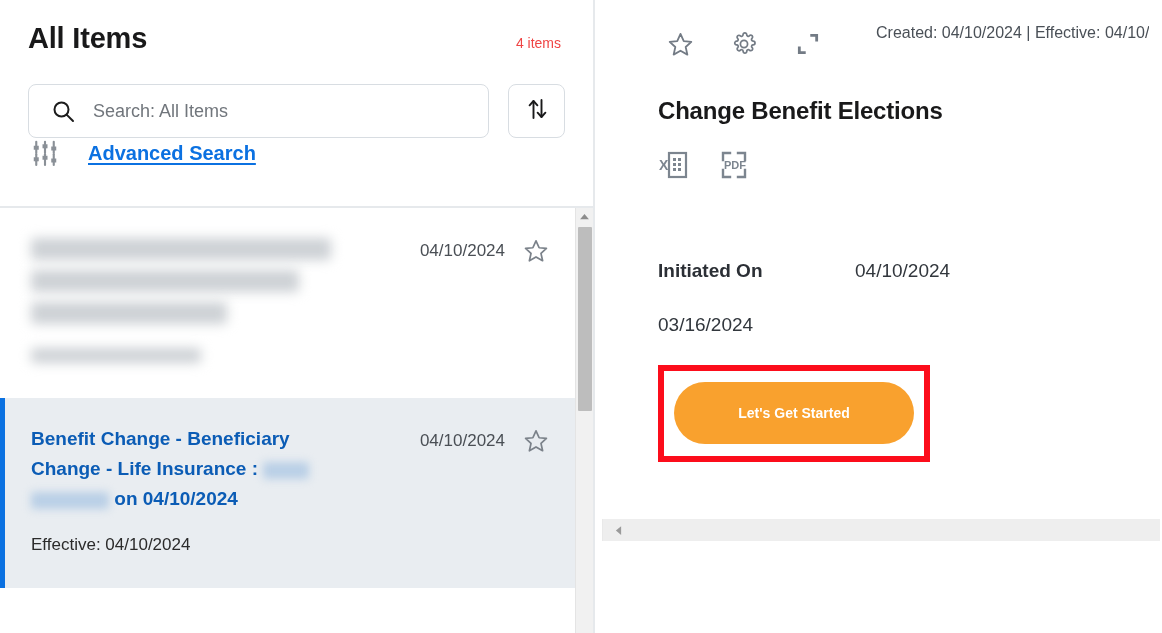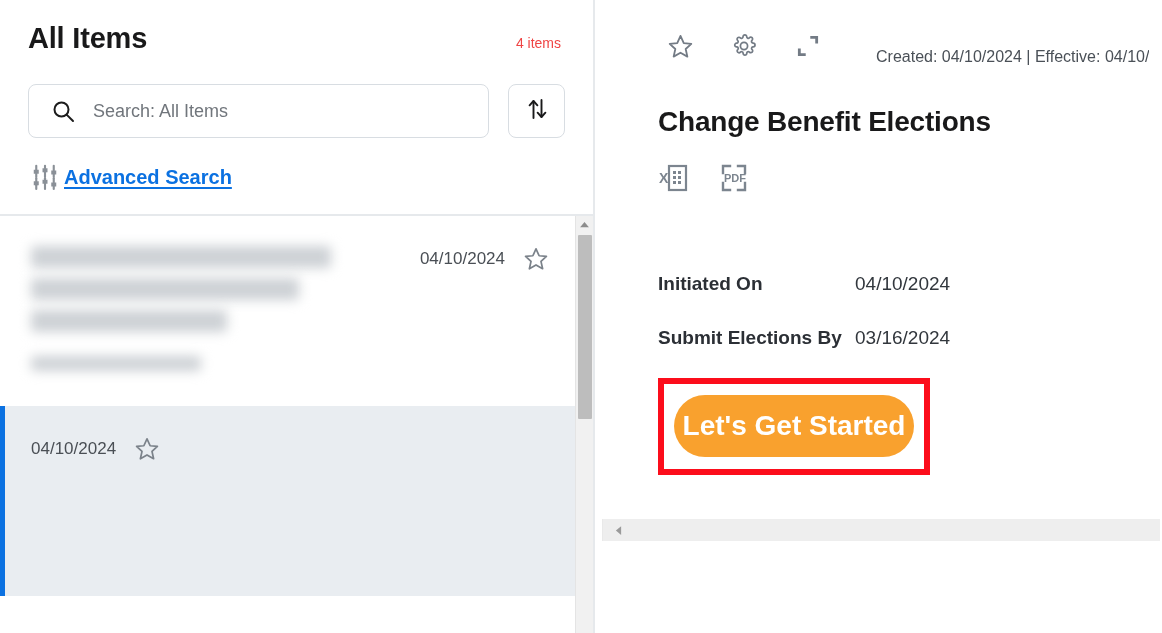--- a/index.html
+++ b/index.html
@@ -110,23 +110,22 @@
     display: flex;
     align-items: center;
     justify-content: center;
     cursor: pointer;
     color: #19191a;
   }
 
   .adv-row {
     display: flex;
     align-items: center;
-    gap: 4px;
-    margin-top: 24px;
-    padding-bottom: 22px;
+    gap: 28px;
+    padding-bottom: 38px;
   }
 
   .filter-icon {
     width: 30px;
     height: 30px;
     color: #8a9097;
     flex: 0 0 auto;
     margin-left: 2px;
   }
 
@@ -257,21 +256,21 @@
     background: #ffffff;
     display: flex;
     flex-direction: column;
     overflow: hidden;
   }
 
   .right-inner { padding: 24px 0 0 63px; flex: 0 0 auto; }
 
   .right-toolbar {
     display: flex;
-    align-items: flex-end;
+    align-items: flex-start;
     gap: 4px;
     height: 42px;
   }
 
   .tb-icon {
     width: 44px;
     height: 40px;
     display: flex;
     align-items: center;
     justify-content: center;
@@ -283,24 +282,24 @@
 
   .created-text {
     font-size: 16px;
     color: #4a5057;
     white-space: nowrap;
     margin-left: 42px;
     overflow: hidden;
   }
 
   .right-title {
-    font-size: 28px;
+    font-size: 24px;
     font-weight: bold;
     color: #19191a;
-    margin-top: 40px;
+    margin-top: 31px;
     letter-spacing: -0.2px;
   }
 
   .export-row {
     display: flex;
     align-items: center;
     gap: 28px;
     margin-top: 24px;
   }
   .export-icon {
@@ -342,21 +341,21 @@
 
   .cta-button {
     display: block;
     width: 100%;
     height: 62px;
     border: none;
     border-radius: 31px;
     background: #f9a12e;
     color: #ffffff;
     font-family: "Liberation Sans", sans-serif;
-    font-size: 28px;
+    font-size: 14px;
     font-weight: bold;
     cursor: pointer;
     line-height: 62px;
     padding: 0;
   }
 
   
   .h-scrollbar {
     position: absolute;
     left: 8px;
@@ -474,20 +473,30 @@
             <span class="item-date">04/10/2024</span>
             <span class="star-icon-list">
               <svg viewBox="0 0 24 24" width="26" height="26" fill="none" stroke="currentColor" stroke-width="1.6" stroke-linejoin="round">
                 <polygon points="12,2.6 14.9,9.0 21.6,9.6 16.6,14.2 18.1,21.0 12,17.5 5.9,21.0 7.4,14.2 2.4,9.6 9.1,9.0"></polygon>
               </svg>
             </span>
           </div>
         </div>
 
         <div class="list-item selected">
+          <div class="item-main">
+            <div class="item-title">
+              <span>Benefit Change - Beneficiary</span><br>
+              <span>Change - Life Insurance :</span>
+              <span class="blur blur-blue" style="width:46px;height:17px;"></span><br>
+              <span class="blur blur-blue" style="width:78px;height:17px;"></span>
+              <span>on 04/10/2024</span>
+            </div>
+            <div class="item-sub">Effective: 04/10/2024</div>
+          </div>
           <div class="item-right">
             <span class="item-date">04/10/2024</span>
             <span class="star-icon-list">
               <svg viewBox="0 0 24 24" width="26" height="26" fill="none" stroke="currentColor" stroke-width="1.6" stroke-linejoin="round">
                 <polygon points="12,2.6 14.9,9.0 21.6,9.6 16.6,14.2 18.1,21.0 12,17.5 5.9,21.0 7.4,14.2 2.4,9.6 9.1,9.0"></polygon>
               </svg>
             </span>
           </div>
         </div>
 
@@ -555,21 +564,20 @@
           </svg>
         </span>
       </div>
 
       <div class="detail-list">
         <div class="detail-row">
           <div class="detail-label">Initiated On</div>
           <div class="detail-value">04/10/2024</div>
         </div>
         <div class="detail-row">
-          <div class="detail-label">Submit Elections By</div>
           <div class="detail-value">03/16/2024</div>
         </div>
       </div>
 
       <div class="cta-wrap">
         <button class="cta-button">Let's Get Started</button>
       </div>
     </div>
 
     <div class="right-bottom-edge"></div>

